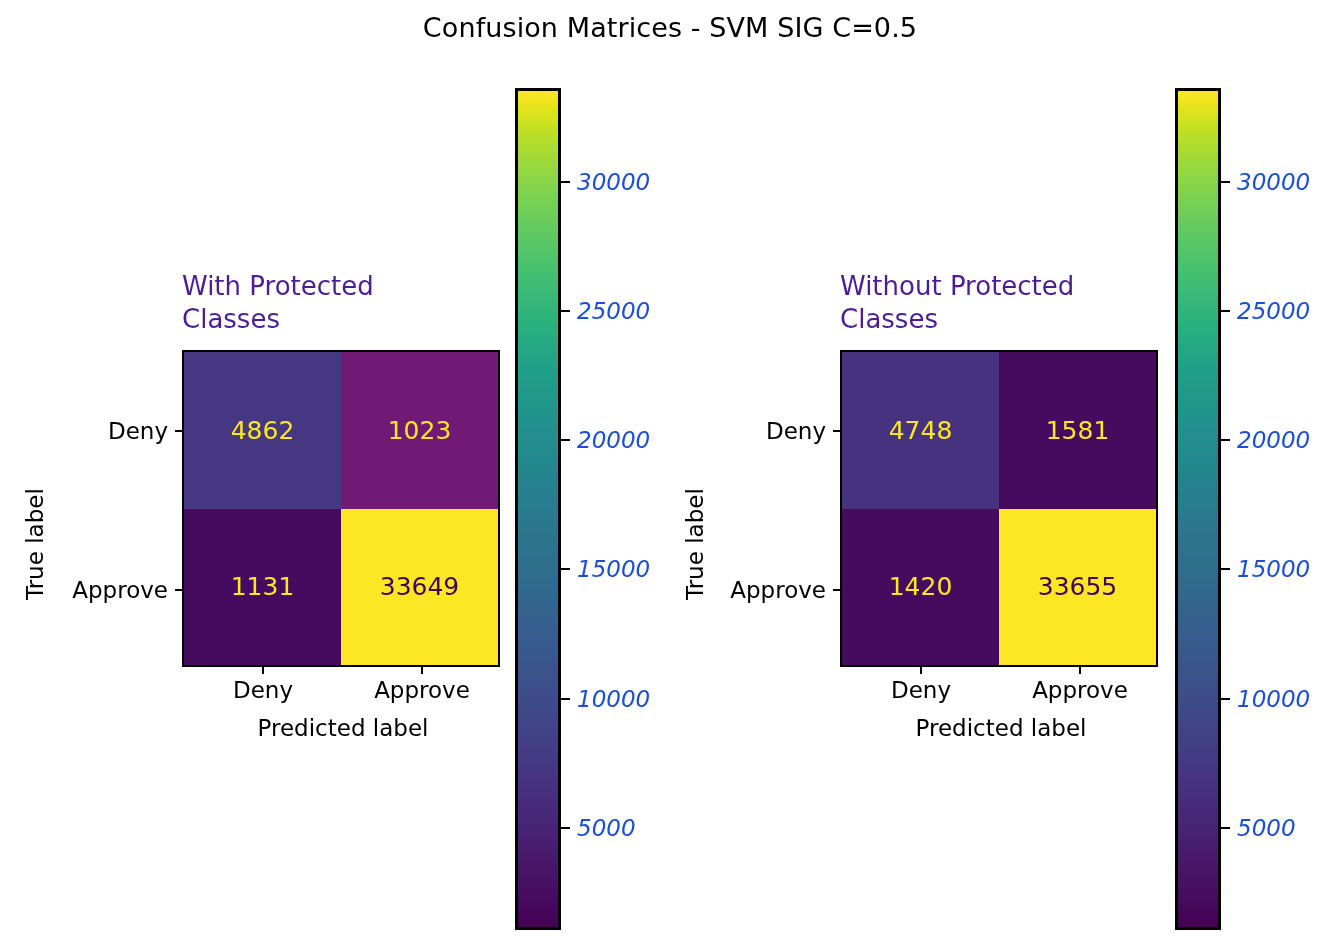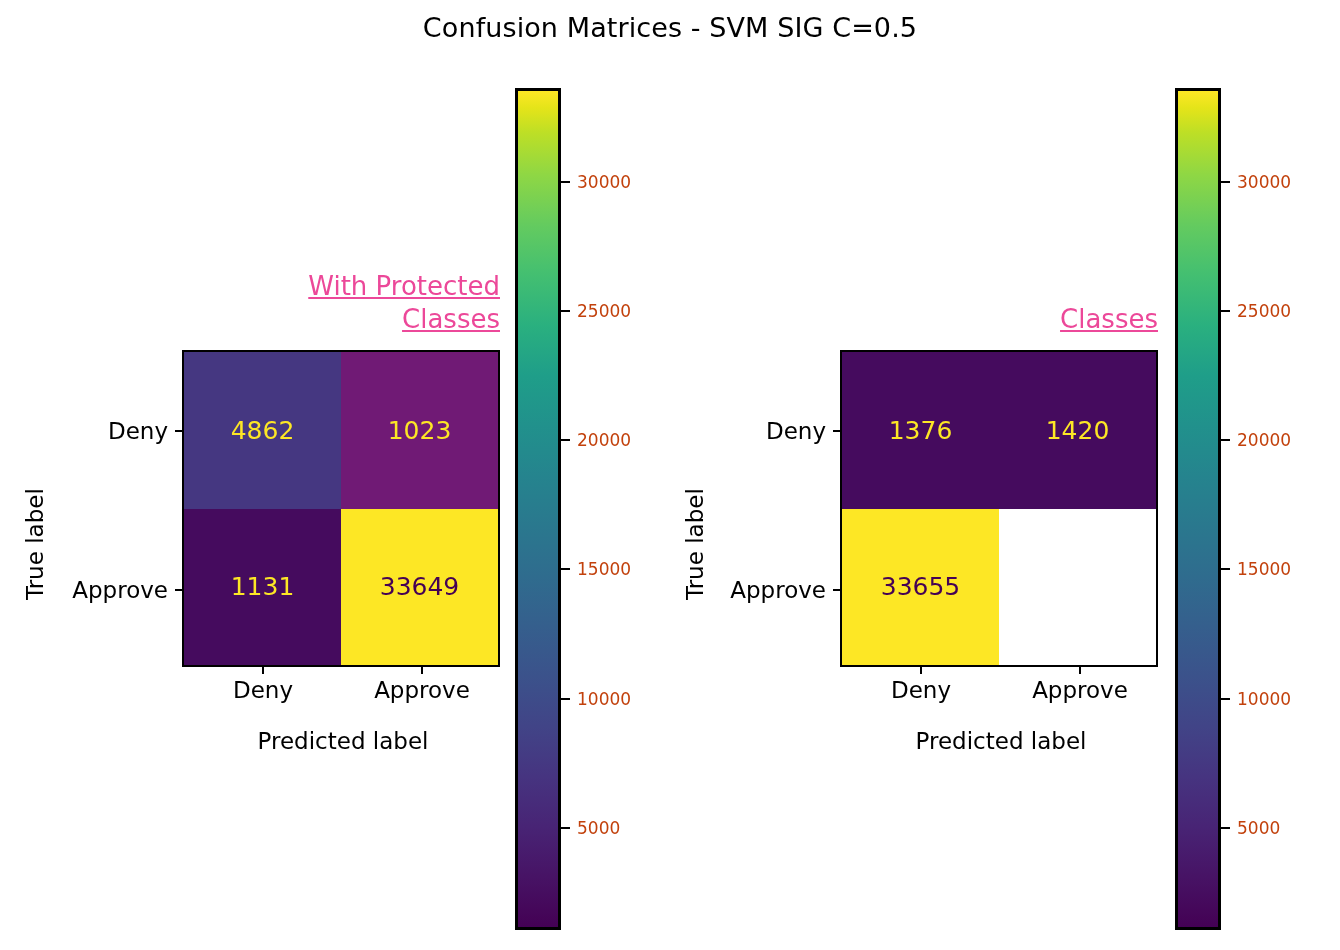--- a/index.html
+++ b/index.html
@@ -21,28 +21,27 @@
     top: 12px; left: 0; width: 1340px;
     text-align: center;
     font-size: 27px;
     color: #000000;
     letter-spacing: 0.1px;
   }
   
   .panel { position: absolute; }
   .panel-title {
     position: absolute;
-    text-align: right;
+    text-align: left;
     font-size: 26px;
-    color: #ec4899;
+    color: #4c1d95;
     line-height: 1.28;
     width: 318px;
     top: -80px;
     left: 0;
-    text-decoration: underline;
   }
   .matrix {
     position: absolute;
     top: 0; left: 0;
     width: 318px; height: 317px;
     border: 2px solid #000;
     display: grid;
     grid-template-columns: 1fr 1fr;
     grid-template-rows: 1fr 1fr;
   }
@@ -85,21 +84,21 @@
   .xtickmark {
     position: absolute;
     top: 100%;
     width: 2px; height: 9px;
     background: #000;
     transform: translateX(-50%);
   }
   .xlabel {
     position: absolute;
     top: 100%;
-    margin-top: 63px;
+    margin-top: 50px;
     left: 0; width: 318px;
     text-align: center;
     font-size: 23px;
     color: #000;
   }
   .ylabel {
     position: absolute;
     font-size: 23px;
     color: #000;
     white-space: nowrap;
@@ -137,24 +136,25 @@
   .cbtick {
     position: absolute;
     left: 46px;
     width: 9px; height: 2px;
     background: #000;
     transform: translateY(-50%);
   }
   .cblabel {
     position: absolute;
     left: 62px;
-    font-size: 17px;
-    color: #c2410c;
-    white-space: nowrap;
-    transform: translateY(-50%);
+    font-size: 23px;
+    color: #1d4ed8;
+    white-space: nowrap;
+    transform: translateY(-50%);
+    font-style: italic;
   }
 </style>
 </head>
 <body>
 
 <div id="figure">
 
   <div class="suptitle">Confusion Matrices - SVM SIG C=0.5</div>
 
   <div class="panel" style="left:182px; top:350px;">
@@ -206,27 +206,30 @@
     <div class="cblabel" style="top:481px;">15000</div>
     <div class="cbtick" style="top:611px;"></div>
     <div class="cblabel" style="top:611px;">10000</div>
     <div class="cbtick" style="top:740px;"></div>
     <div class="cblabel" style="top:740px;">5000</div>
   </div>
 
   <div class="panel" style="left:840px; top:350px;">
 
     <div class="panel-title">
-      <br>
+      <span>Without Protected</span><br>
       <span>Classes</span>
     </div>
 
     <div class="matrix">
+      <div class="cell" style="background:#46327E">
+        <span style="color:#FDE725">4748</span>
+      </div>
       <div class="cell" style="background:#450B5E">
-        <span style="color:#FDE725">1376</span>
+        <span style="color:#FDE725">1581</span>
       </div>
       <div class="cell" style="background:#450B5E">
         <span style="color:#FDE725">1420</span>
       </div>
       <div class="cell" style="background:#FDE725">
         <span style="color:#440154">33655</span>
       </div>
 
       <div class="ytickmark" style="top:79px;"></div>
       <div class="ytick" style="top:79px;">Deny</div>

